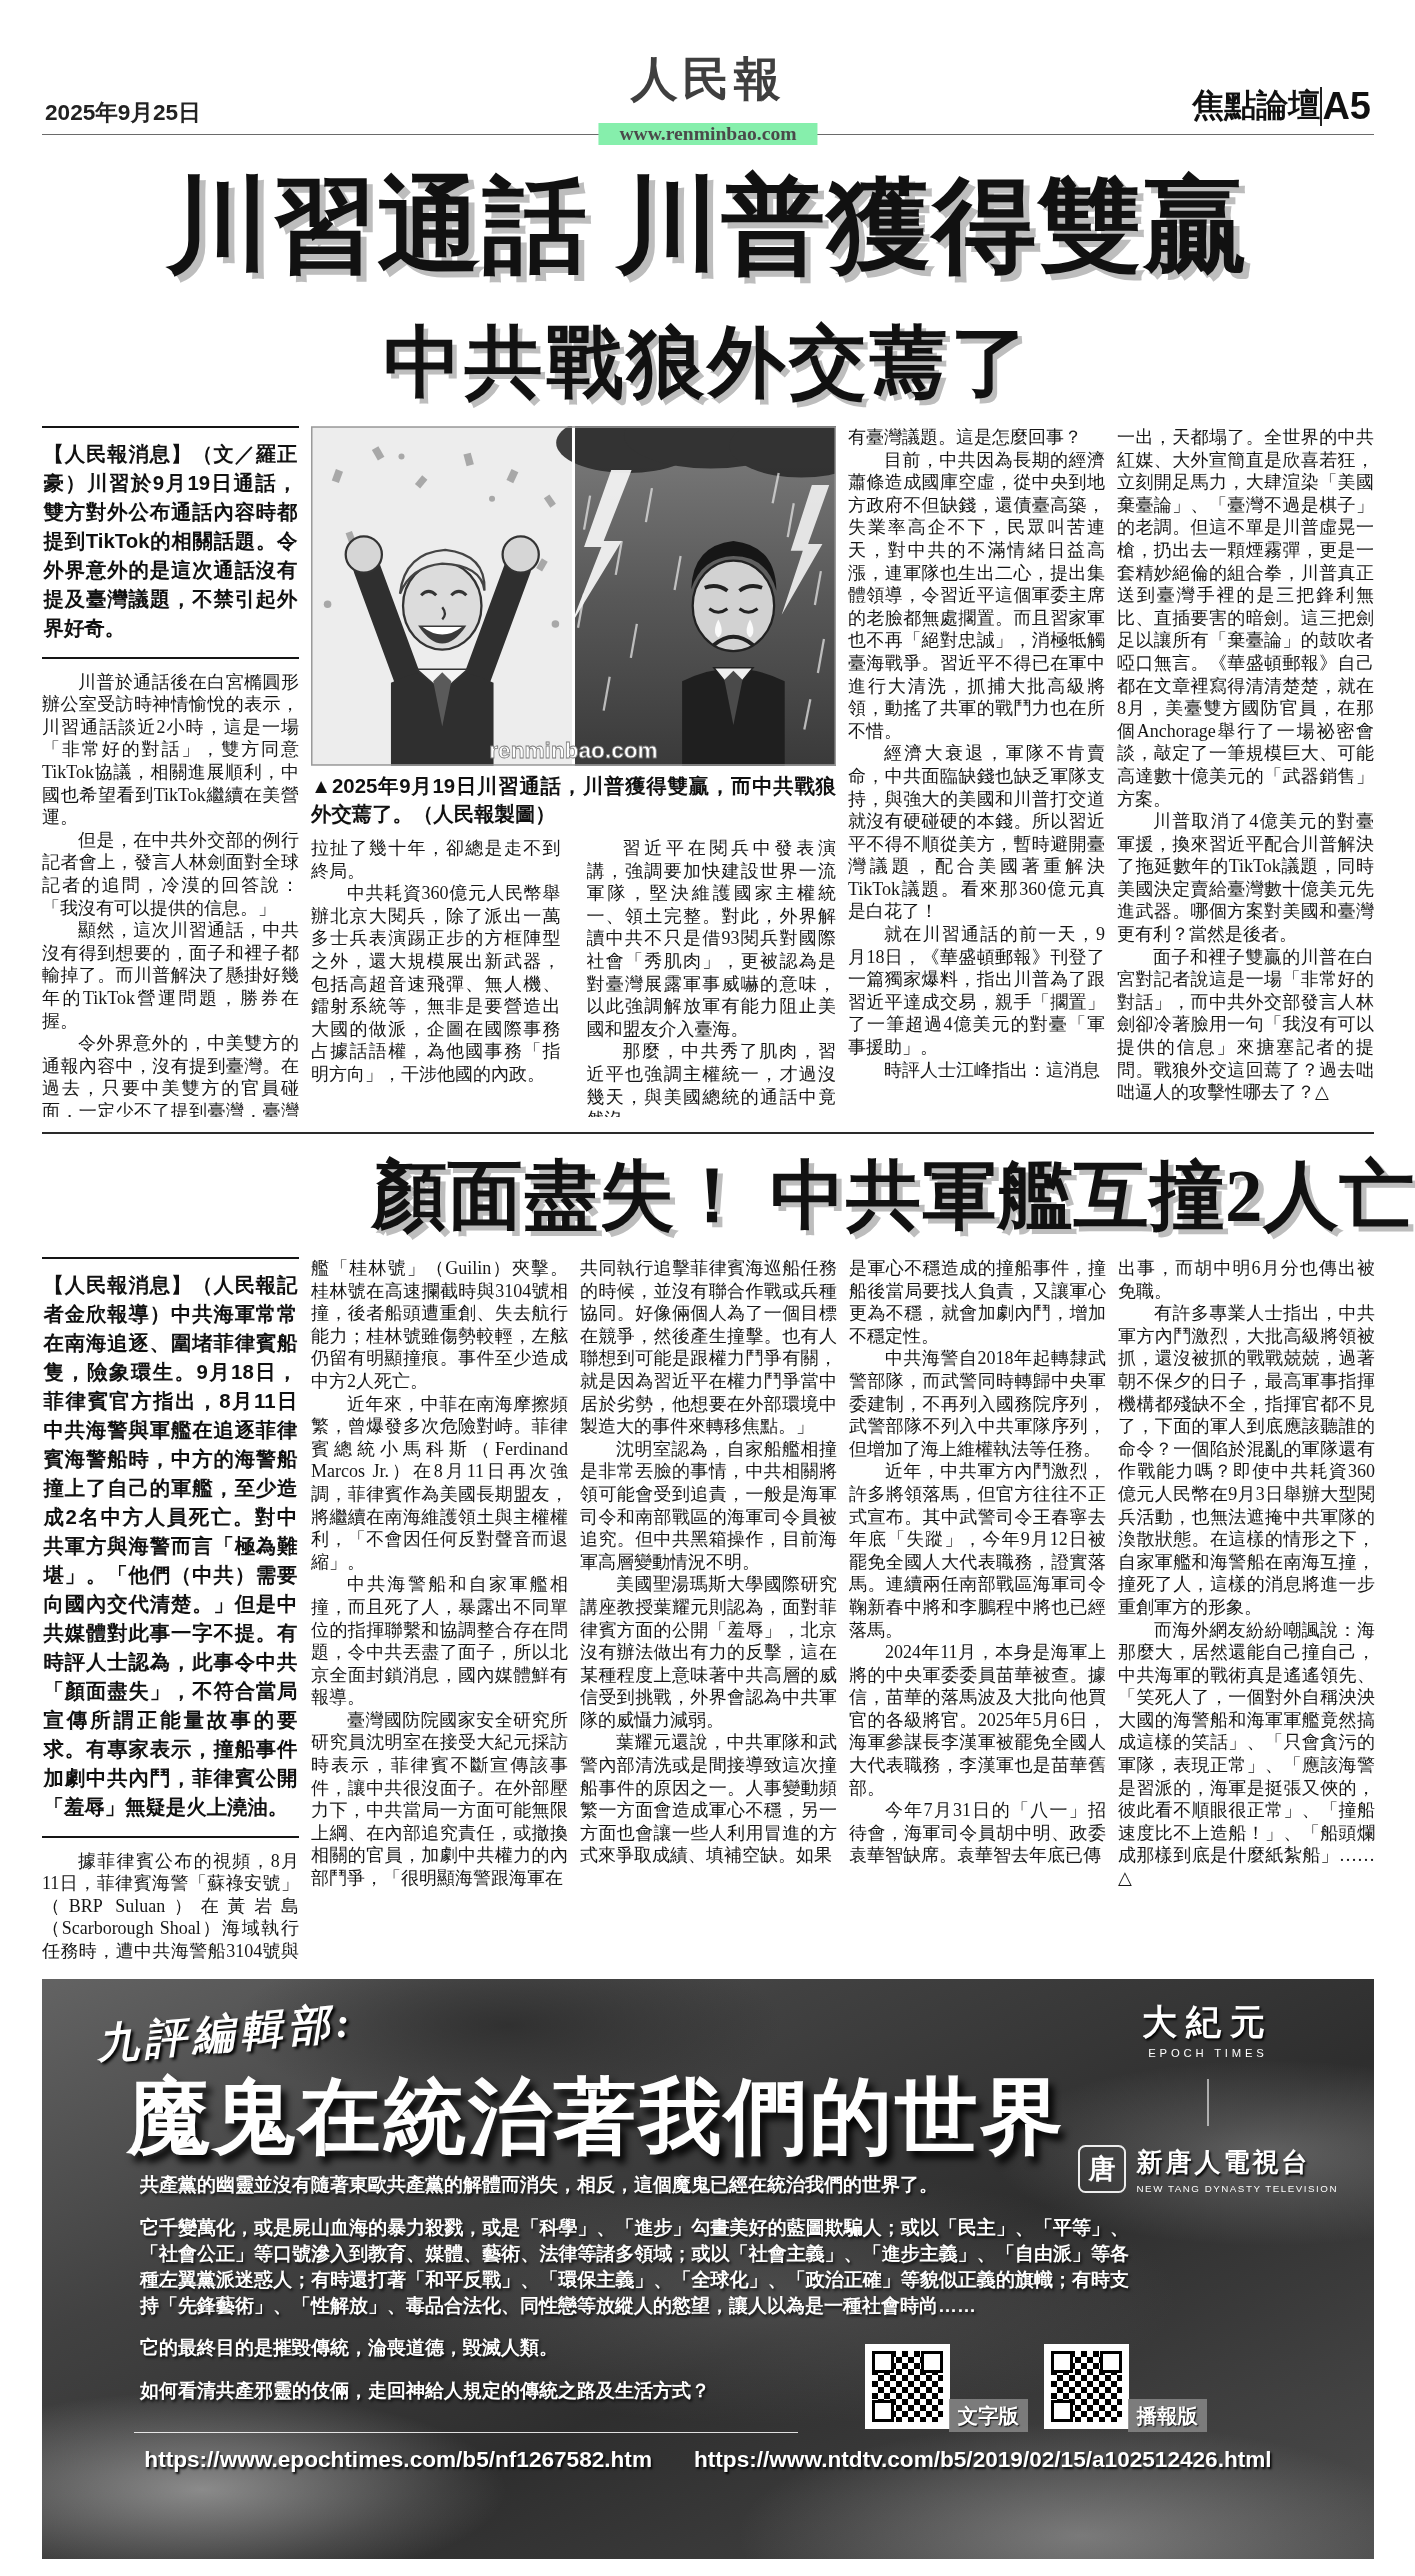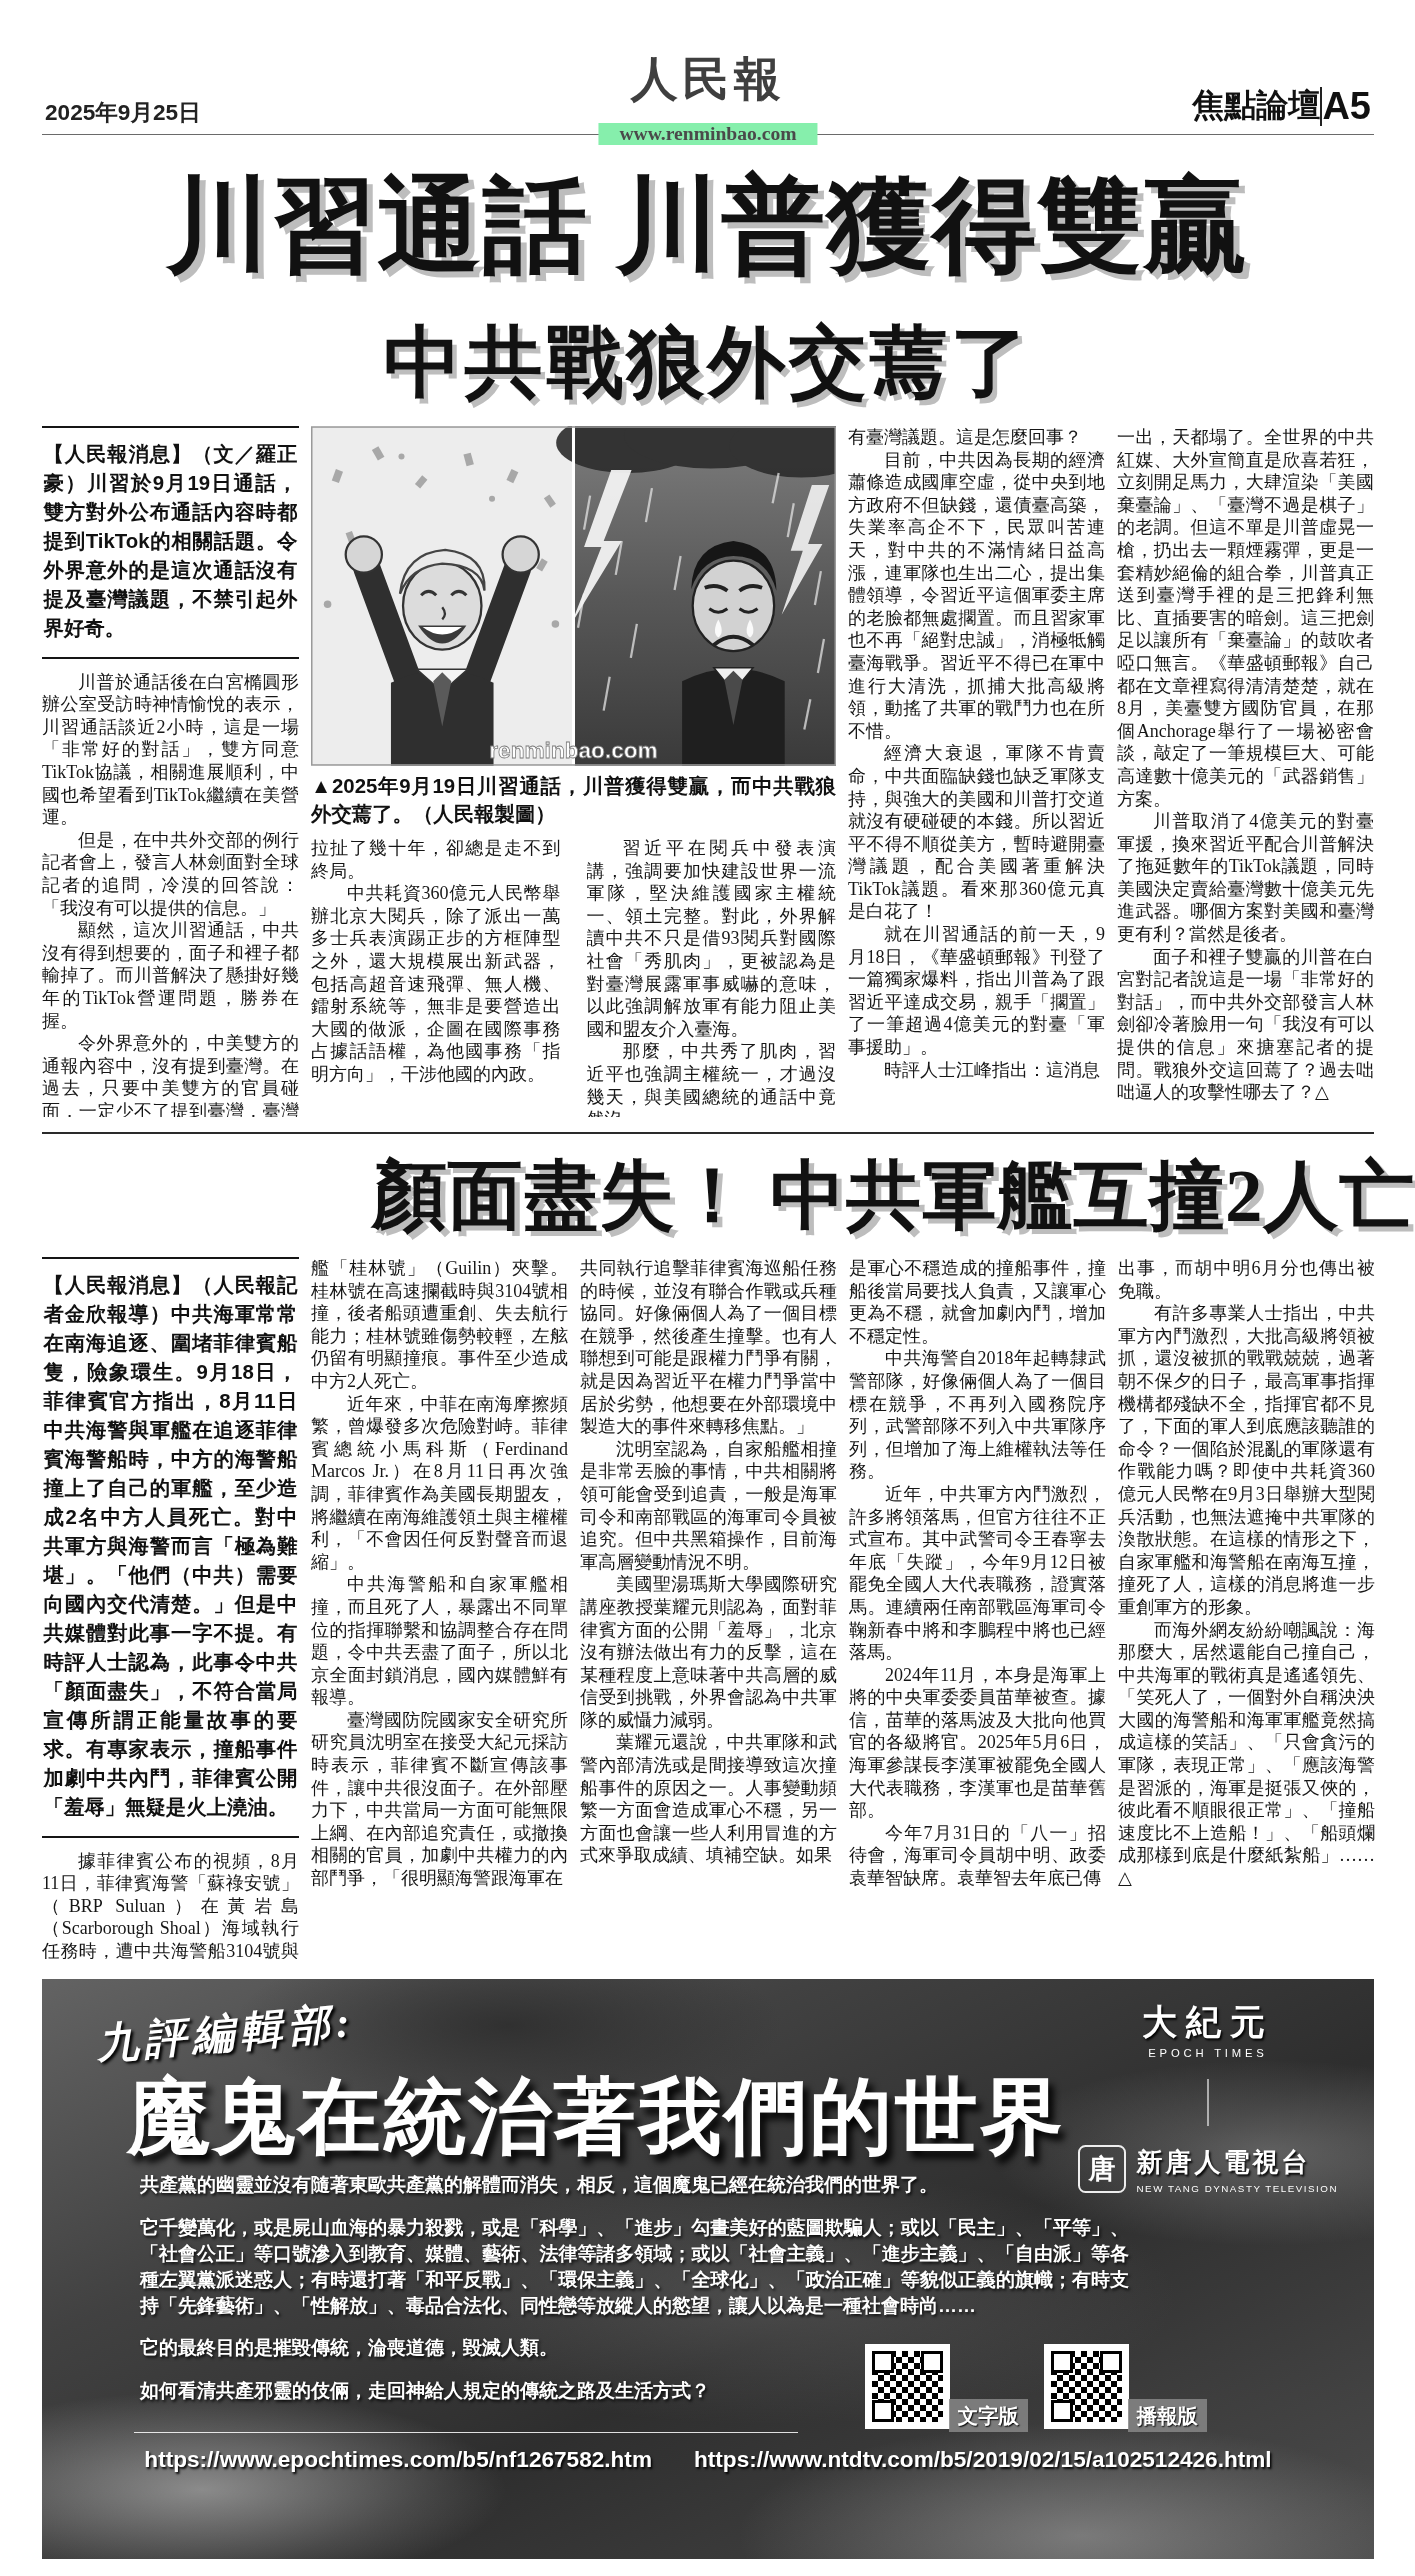--- a/index.html
+++ b/index.html
@@ -252,21 +252,21 @@
       <p class="body-p">臺灣國防院國家安全研究所研究員沈明室在接受大紀元採訪時表示，菲律賓不斷宣傳該事件，讓中共很沒面子。在外部壓力下，中共當局一方面可能無限上綱、在內部追究責任，或撤換相關的官員，加劇中共權力的內部鬥爭，「很明顯海警跟海軍在</p>
     </div>
     <div class="col">
       <p class="body-p cont">共同執行追擊菲律賓海巡船任務的時候，並沒有聯合作戰或兵種協同。好像倆個人為了一個目標在競爭，然後產生撞擊。也有人聯想到可能是跟權力鬥爭有關，就是因為習近平在權力鬥爭當中居於劣勢，他想要在外部環境中製造大的事件來轉移焦點。」</p>
       <p class="body-p">沈明室認為，自家船艦相撞是非常丟臉的事情，中共相關將領可能會受到追責，一般是海軍司令和南部戰區的海軍司令員被追究。但中共黑箱操作，目前海軍高層變動情況不明。</p>
       <p class="body-p">美國聖湯瑪斯大學國際研究講座教授葉耀元則認為，面對菲律賓方面的公開「羞辱」，北京沒有辦法做出有力的反擊，這在某種程度上意味著中共高層的威信受到挑戰，外界會認為中共軍隊的威懾力減弱。</p>
       <p class="body-p">葉耀元還說，中共軍隊和武警內部清洗或是間接導致這次撞船事件的原因之一。人事變動頻繁一方面會造成軍心不穩，另一方面也會讓一些人利用冒進的方式來爭取成績、填補空缺。如果</p>
     </div>
     <div class="col">
       <p class="body-p cont">是軍心不穩造成的撞船事件，撞船後當局要找人負責，又讓軍心更為不穩，就會加劇內鬥，增加不穩定性。</p>
-      <p class="body-p">中共海警自2018年起轉隸武警部隊，好像倆個人為了一個目標在競爭，不再列入國務院序列，武警部隊不列入中共軍隊序列，但增加了海上維權執法等任務。</p>
+      <p class="body-p">中共海警自2018年起轉隸武警部隊，而武警同時轉歸中央軍委建制，不再列入國務院序列，武警部隊不列入中共軍隊序列，但增加了海上維權執法等任務。</p>
       <p class="body-p">近年，中共軍方內鬥激烈，許多將領落馬，但官方往往不正式宣布。其中武警司令王春寧去年底「失蹤」，今年9月12日被罷免全國人大代表職務，證實落馬。連續兩任南部戰區海軍司令鞠新春中將和李鵬程中將也已經落馬。</p>
       <p class="body-p">2024年11月，本身是海軍上將的中央軍委委員苗華被查。據信，苗華的落馬波及大批向他買官的各級將官。2025年5月6日，海軍參謀長李漢軍被罷免全國人大代表職務，李漢軍也是苗華舊部。</p>
       <p class="body-p">今年7月31日的「八一」招待會，海軍司令員胡中明、政委袁華智缺席。袁華智去年底已傳</p>
     </div>
     <div class="col">
       <p class="body-p cont">出事，而胡中明6月分也傳出被免職。</p>
       <p class="body-p">有許多專業人士指出，中共軍方內鬥激烈，大批高級將領被抓，還沒被抓的戰戰兢兢，過著朝不保夕的日子，最高軍事指揮機構都殘缺不全，指揮官都不見了，下面的軍人到底應該聽誰的命令？一個陷於混亂的軍隊還有作戰能力嗎？即使中共耗資360億元人民幣在9月3日舉辦大型閱兵活動，也無法遮掩中共軍隊的渙散狀態。在這樣的情形之下，自家軍艦和海警船在南海互撞，撞死了人，這樣的消息將進一步重創軍方的形象。</p>
       <p class="body-p">而海外網友紛紛嘲諷說：海那麼大，居然還能自己撞自己，中共海軍的戰術真是遙遙領先、「笑死人了，一個對外自稱泱泱大國的海警船和海軍軍艦竟然搞成這樣的笑話」、「只會貪污的軍隊，表現正常」、「應該海警是習派的，海軍是挺張又俠的，彼此看不順眼很正常」、「撞船速度比不上造船！」、「船頭爛成那樣到底是什麼紙紮船」……△</p>
     </div>
   </div>

